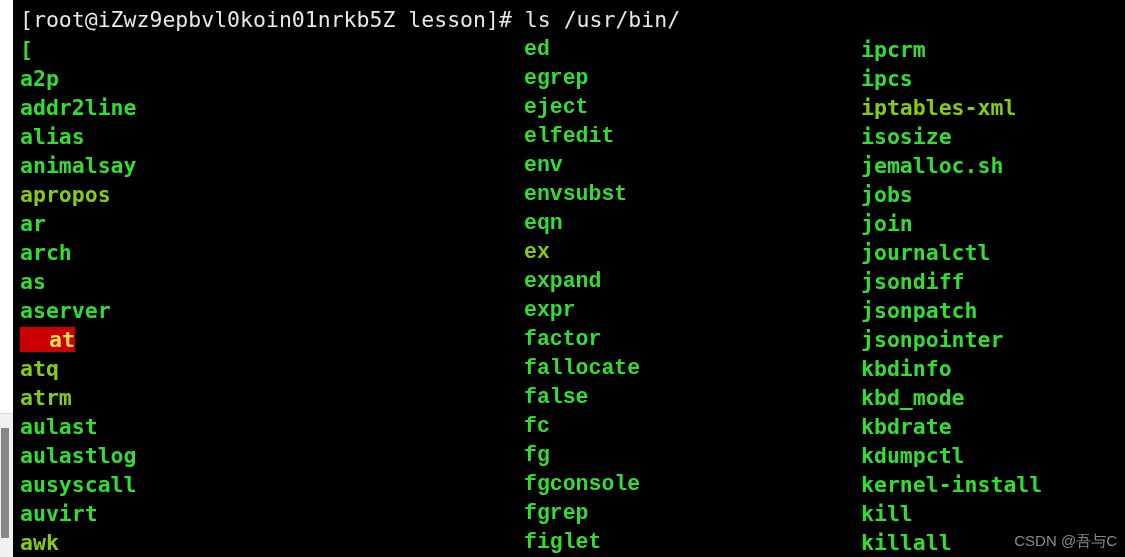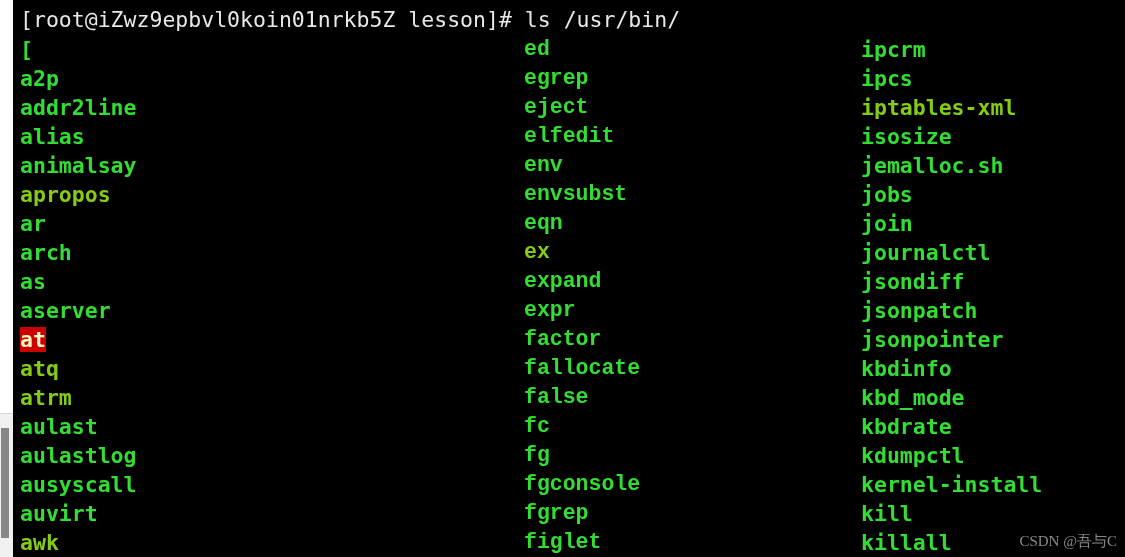--- a/index.html
+++ b/index.html
@@ -77,27 +77,27 @@
   .entry {
     display: block;
     height: 29px;
     line-height: 29px;
     font-size: 21.5px;
     font-weight: bold;
     white-space: pre;
   }
   .c-green  { color: #33dd33; }
   .c-cyan   { color: #84cc16; }
-  .c-setuid { color: #fef9c3; background: #cc0000; }
+  .c-setuid { color: #fde047; background: #cc0000; padding-left: 29px; }
 
   #watermark {
     position: absolute;
     right: 8px;
     bottom: 6px;
-    font-family: Liberation Serif, serif;
+    font-family: Liberation Sans, sans-serif;
     font-size: 15px;
     color: #8a8a8a;
     white-space: pre;
     z-index: 8;
   }
 </style>
 </head>
 <body>
 
 <div id="screen">

